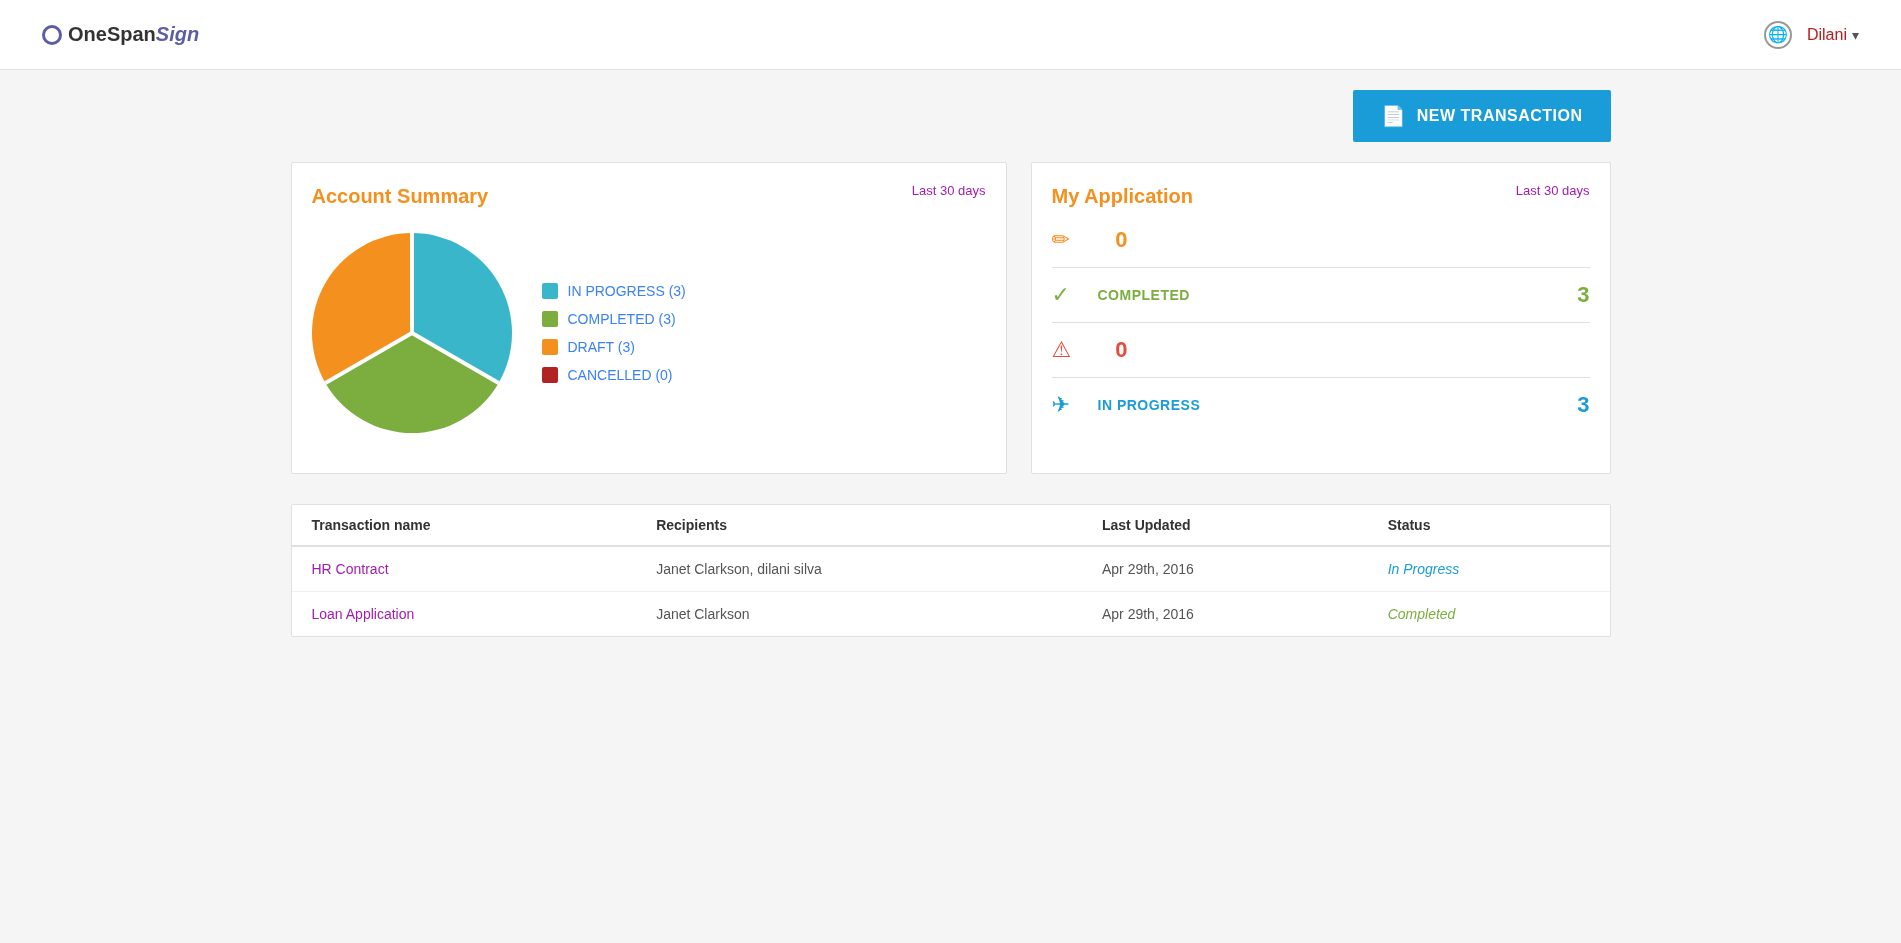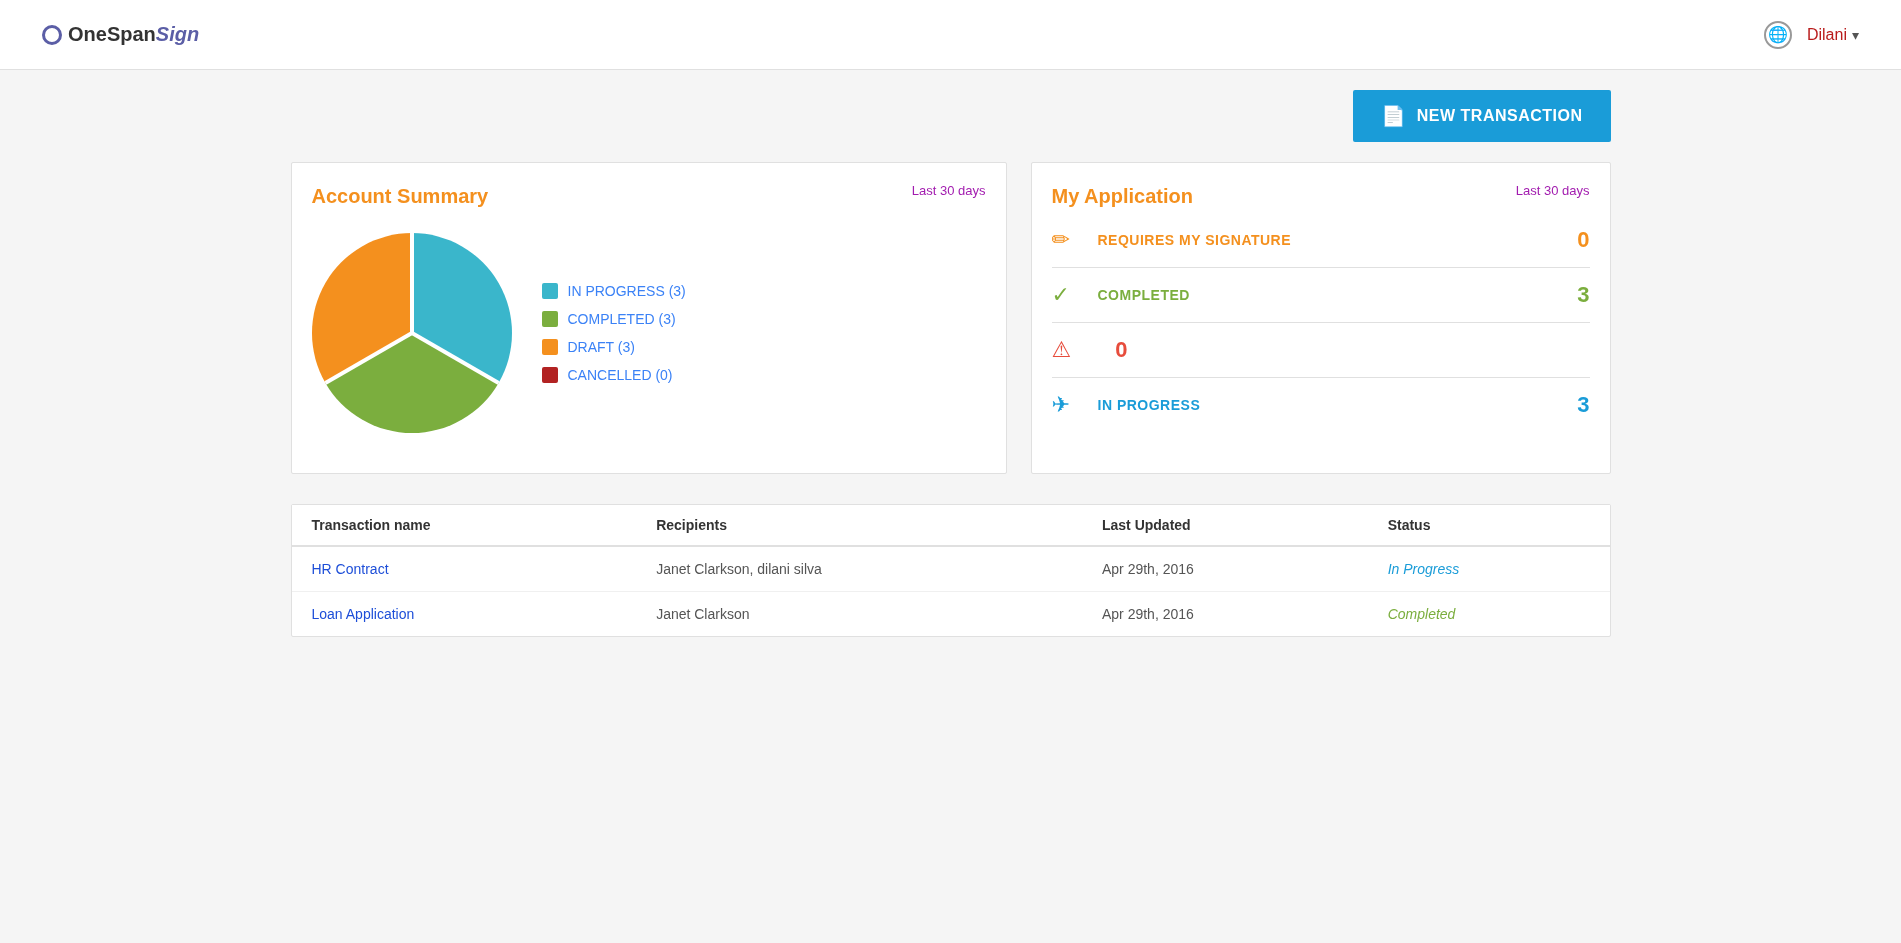--- a/index.html
+++ b/index.html
@@ -269,21 +269,21 @@
       background: #fff;
     }
     .tx-table td {
       padding: 14px 20px;
       font-size: 14px;
       border-bottom: 1px solid #f0f0f0;
       color: #555;
     }
     .tx-table tr:last-child td { border-bottom: none; }
     .tx-name-link {
-      color: #1d4ed8;
+      color: #a21caf;
       cursor: pointer;
       text-decoration: none;
     }
     .status-in-progress { color: #1a9cd8; font-style: italic; }
     .status-completed { color: #7bae3e; font-style: italic; }
 
     
     svg.pie { overflow: visible; }
   </style>
 </head>
@@ -360,21 +360,20 @@
     </div>
 
     <div class="my-transactions">
       <div class="section-header">
         <span class="section-title">My Application</span>
         <span class="section-subtitle">Last 30 days</span>
       </div>
 
       <div class="transaction-item">
         <div class="tx-icon color-orange" style="font-size:22px;">✏</div>
-        <span class="tx-label color-orange">REQUIRES MY SIGNATURE</span>
         <span class="tx-count color-orange">0</span>
       </div>
 
       <div class="transaction-item">
         <div class="tx-icon color-green" style="font-size:22px; font-weight:300;">✓</div>
         <span class="tx-label color-green">COMPLETED</span>
         <span class="tx-count color-green">3</span>
       </div>
 
       <div class="transaction-item">

